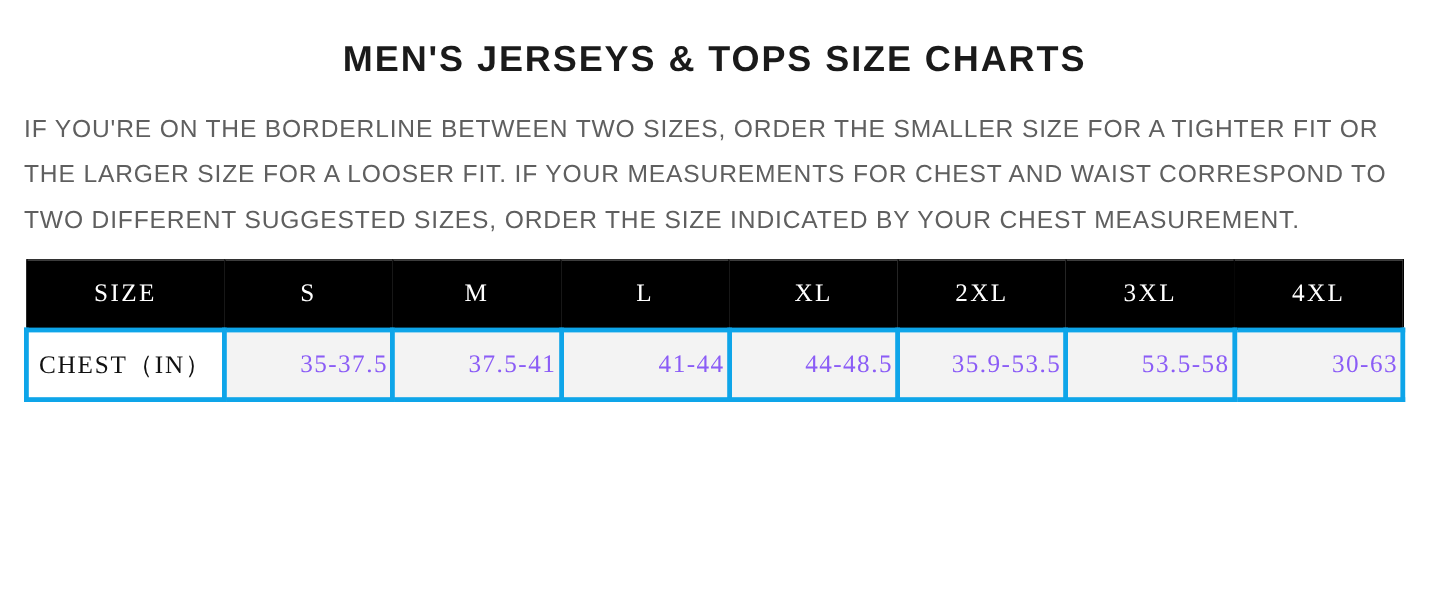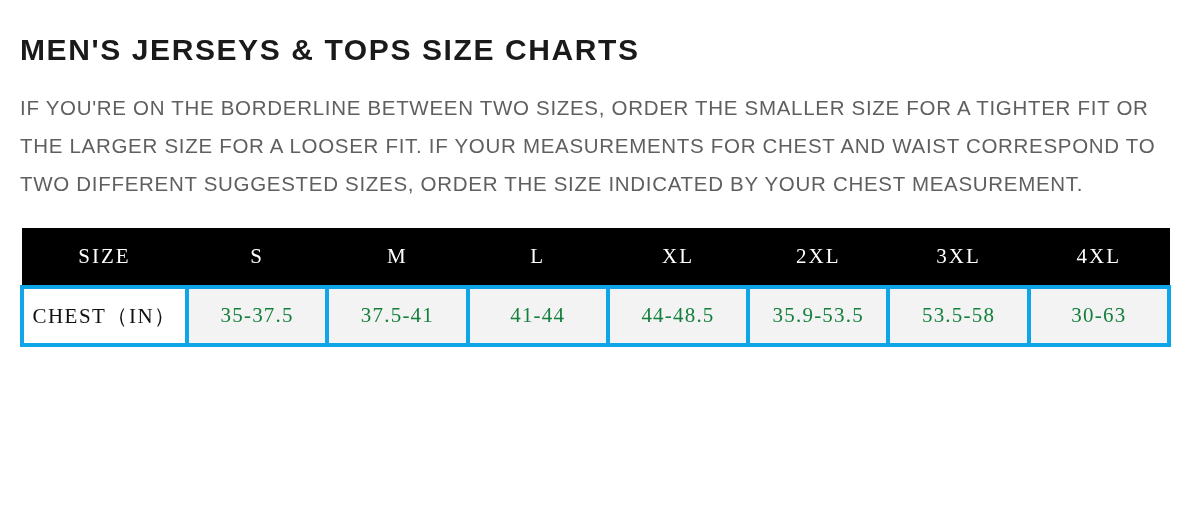--- a/index.html
+++ b/index.html
@@ -15,42 +15,42 @@
     overflow: hidden;
   }
   .page {
     width: 1191px;
     height: 510px;
     position: relative;
     box-sizing: border-box;
     padding: 0 20px;
   }
   .title {
-    text-align: left;
+    text-align: center;
     font-family: "Liberation Sans", sans-serif;
     font-weight: bold;
     font-size: 30px;
     letter-spacing: 1.6px;
     color: #1a1a1a;
     padding-top: 33px;
     margin: 0;
     white-space: nowrap;
   }
   .intro {
     margin: 22px 2px 0 0;
     font-family: "Liberation Sans", sans-serif;
     font-size: 20.5px;
     line-height: 38px;
     letter-spacing: 0.7px;
     color: #5f5f5f;
     text-align: left;
   }
   table.size-chart {
     width: 1151px;
-    margin: 25px auto 0 auto;
+    margin: 13px auto 0 auto;
     border-collapse: collapse;
     table-layout: fixed;
     font-family: "Liberation Serif", serif;
   }
   table.size-chart th,
   table.size-chart td {
     border: 4px solid #0ea5e9;
     text-align: center;
     vertical-align: middle;
     font-size: 21px;
@@ -67,21 +67,22 @@
     letter-spacing: 2px;
   }
   table.size-chart tbody th {
     background: #ffffff;
     color: #111111;
     font-weight: normal;
     letter-spacing: 1.5px;
   }
   table.size-chart tbody td {
     background: #f3f3f3;
-    color: #15803d;
+    color: #8b5cf6;
+    text-align: right;
   }
   col.label-col { width: 165px; }
 </style>
 </head>
 <body>
 
 <div class="page">
 
   <h1 class="title">MEN'S  JERSEYS  &amp;  TOPS SIZE  CHARTS</h1>
 

